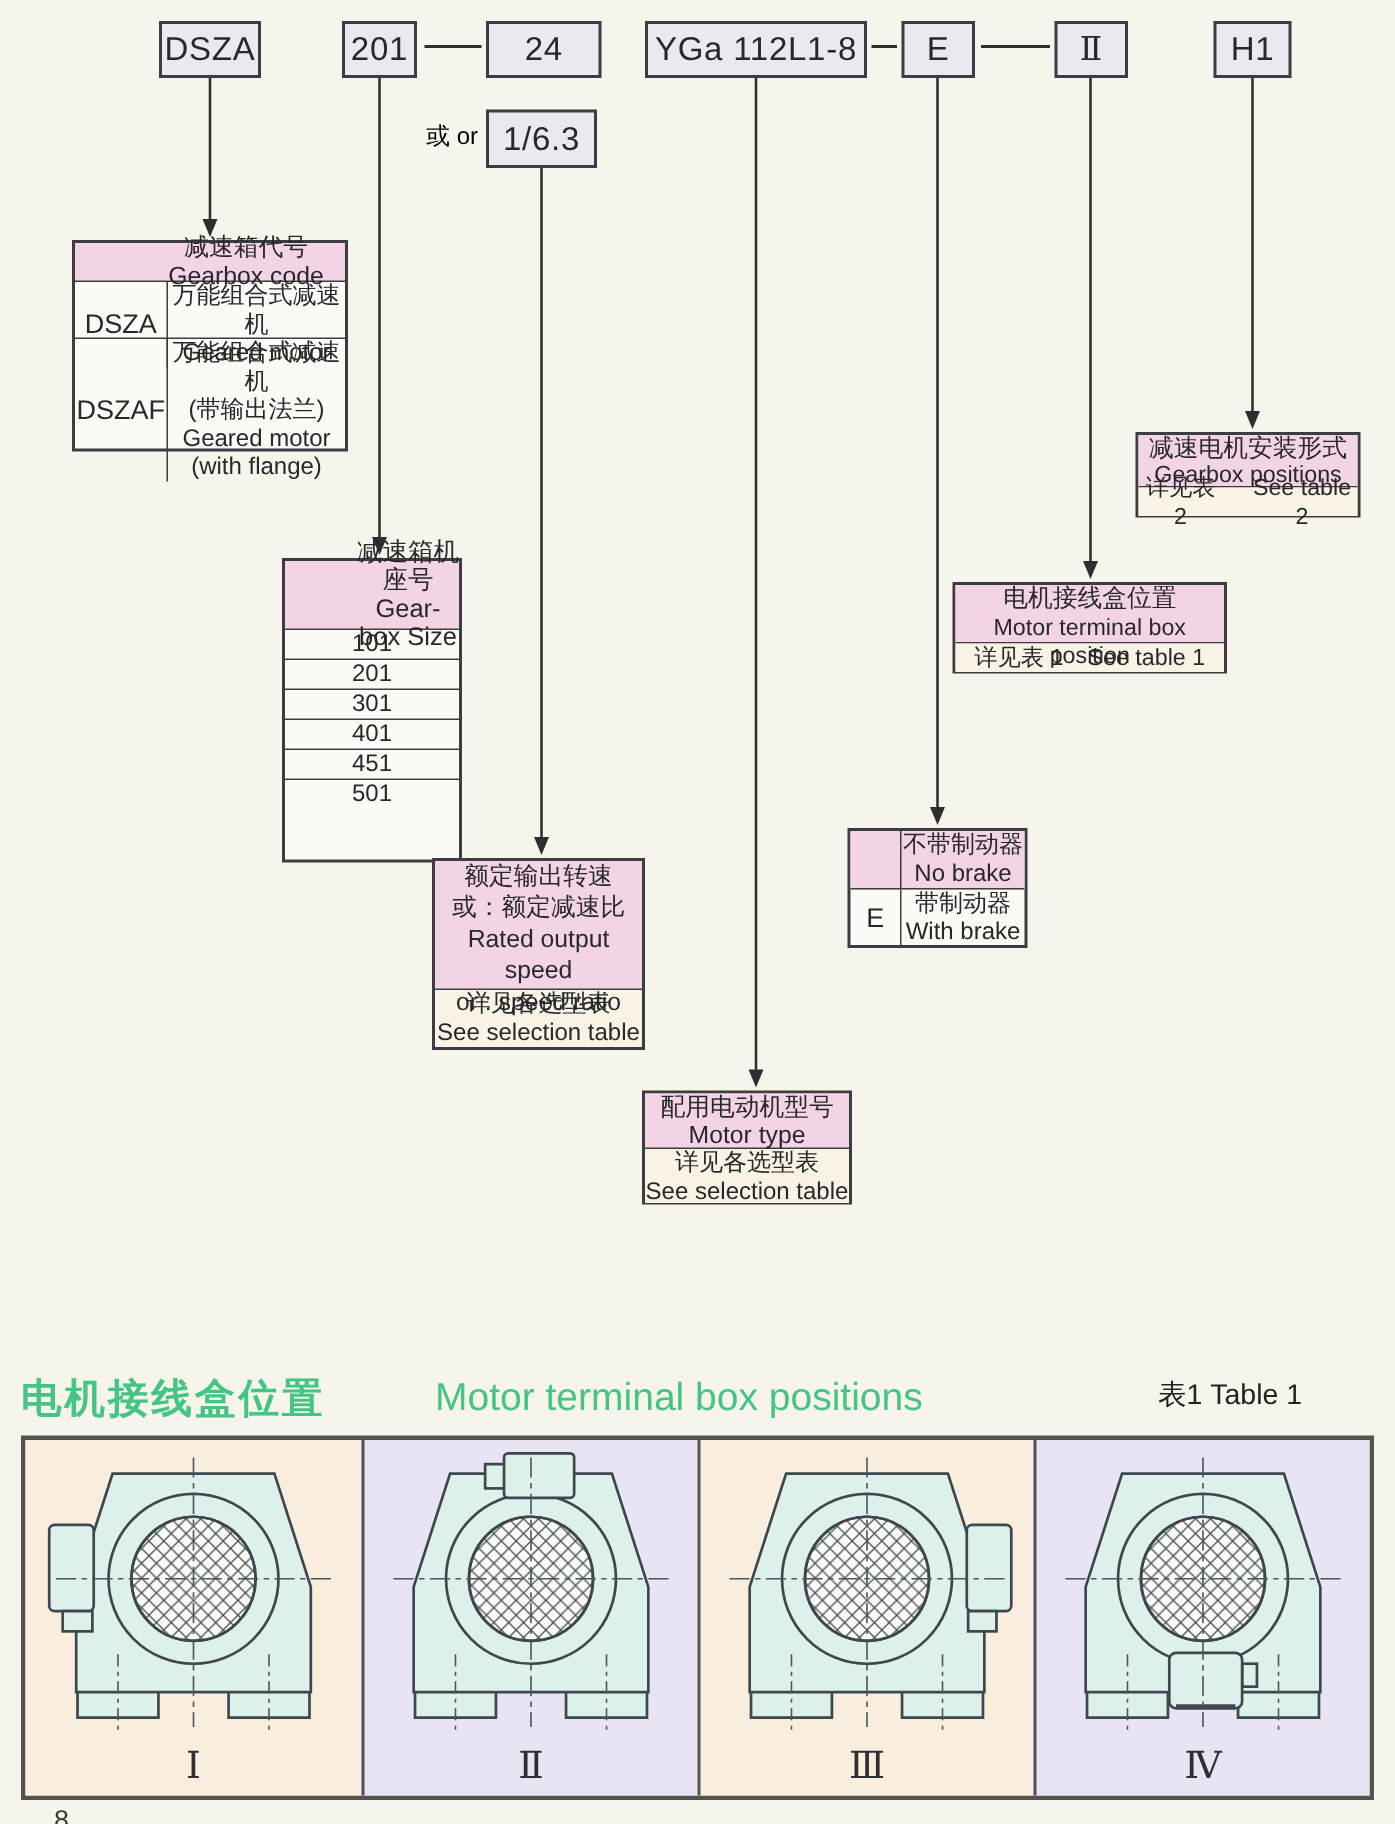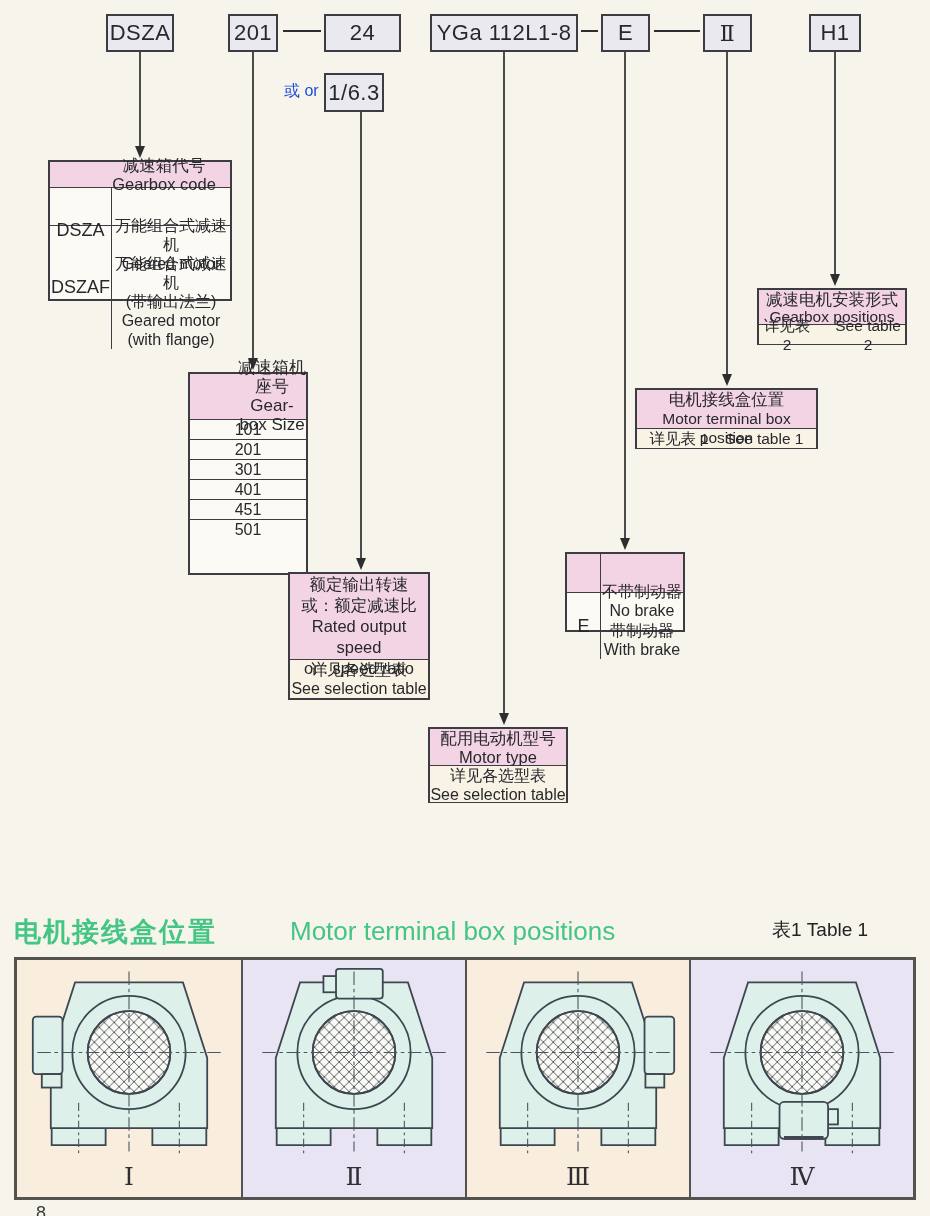--- a/index.html
+++ b/index.html
@@ -9,29 +9,29 @@
     --motor-fill:#def0ea; --motor-line:#3e4650;
   }
   html,body{margin:0;padding:0;}
   .page{position:relative;width:930px;height:1216px;background:var(--page-bg);
     overflow:hidden;font-family:"Liberation Sans","DejaVu Sans",sans-serif;color:#28282c;}
   svg.overlay{position:absolute;left:0;top:0;width:930px;height:1216px;pointer-events:none;z-index:1;}
   .box{position:absolute;top:14px;height:38px;background:var(--box-fill);
     border:2px solid var(--ink);box-sizing:border-box;display:flex;align-items:center;
     justify-content:center;font-size:22px;letter-spacing:.5px;z-index:2;}
   .serifbox{font-family:"DejaVu Serif","DejaVu Sans",serif;}
-  .orlbl{position:absolute;left:284px;top:81px;font-size:16px;color:#1d4ed8;z-index:2;}
+  .orlbl{position:absolute;left:284px;top:81px;font-size:16px;color:#000000;z-index:2;}
   .tbl{position:absolute;border:2px solid var(--ink);box-sizing:border-box;
     background:var(--cell);z-index:2;font-size:16px;line-height:19px;text-align:center;}
   .hdr{background:var(--pink);border-bottom:1.5px solid var(--ink);display:flex;
     flex-direction:column;align-items:center;justify-content:center;padding-left:48px;}
   .row2{display:grid;grid-template-columns:62px 1fr;}
   .row2 .cc{border-right:1.5px solid var(--ink);display:flex;align-items:center;
     justify-content:center;font-size:18px;}
-  .row2 .cd{display:flex;flex-direction:column;justify-content:center;margin-top:28px;}
+  .row2 .cd{display:flex;flex-direction:column;justify-content:center;}
   .bline{border-bottom:1.5px solid var(--ink);}
   .sizerow{height:19px;line-height:19px;border-top:1.5px solid var(--ink);font-size:16px;}
   .note{background:var(--cream);display:flex;flex-direction:column;justify-content:space-between;}
   .refrow{background:var(--cream);display:flex;justify-content:center;gap:16px;
     align-items:center;font-size:15.5px;}
   .pinksec{background:var(--pink);display:flex;flex-direction:column;justify-content:space-between;}
   .t1-cn{position:absolute;left:14px;top:914px;font-size:27px;font-weight:700;
     color:var(--green);letter-spacing:2px;z-index:2;}
   .t1-en{position:absolute;left:290px;top:916px;font-size:26px;font-weight:500;
     color:var(--green);z-index:2;}
@@ -89,21 +89,21 @@
       <span>E</span>
     </div>
   <div class="box serifbox" style="left:703px;width:49px">
       <span>Ⅱ</span>
     </div>
   <div class="box" style="left:809px;width:52px">
       <span>H1</span>
     </div>
 
   <div class="orlbl">或 or</div>
-  <div class="box" style="left:324px;top:73px;width:60px;height:39px">
+  <div class="box" style="left:324px;top:73px;width:74px;height:39px">
       <span>1/6.3</span>
     </div>
 
   <div class="tbl" style="left:48px;top:160px;width:184px;height:141px">
     <div class="hdr" style="height:25px;font-size:16.5px">减速箱代号 Gearbox code</div>
     <div class="row2 bline" style="height:37px">
       <div class="cc">DSZA</div>
       <div class="cd">
         <div>万能组合式减速机</div>
         <div>Geared motor</div>

